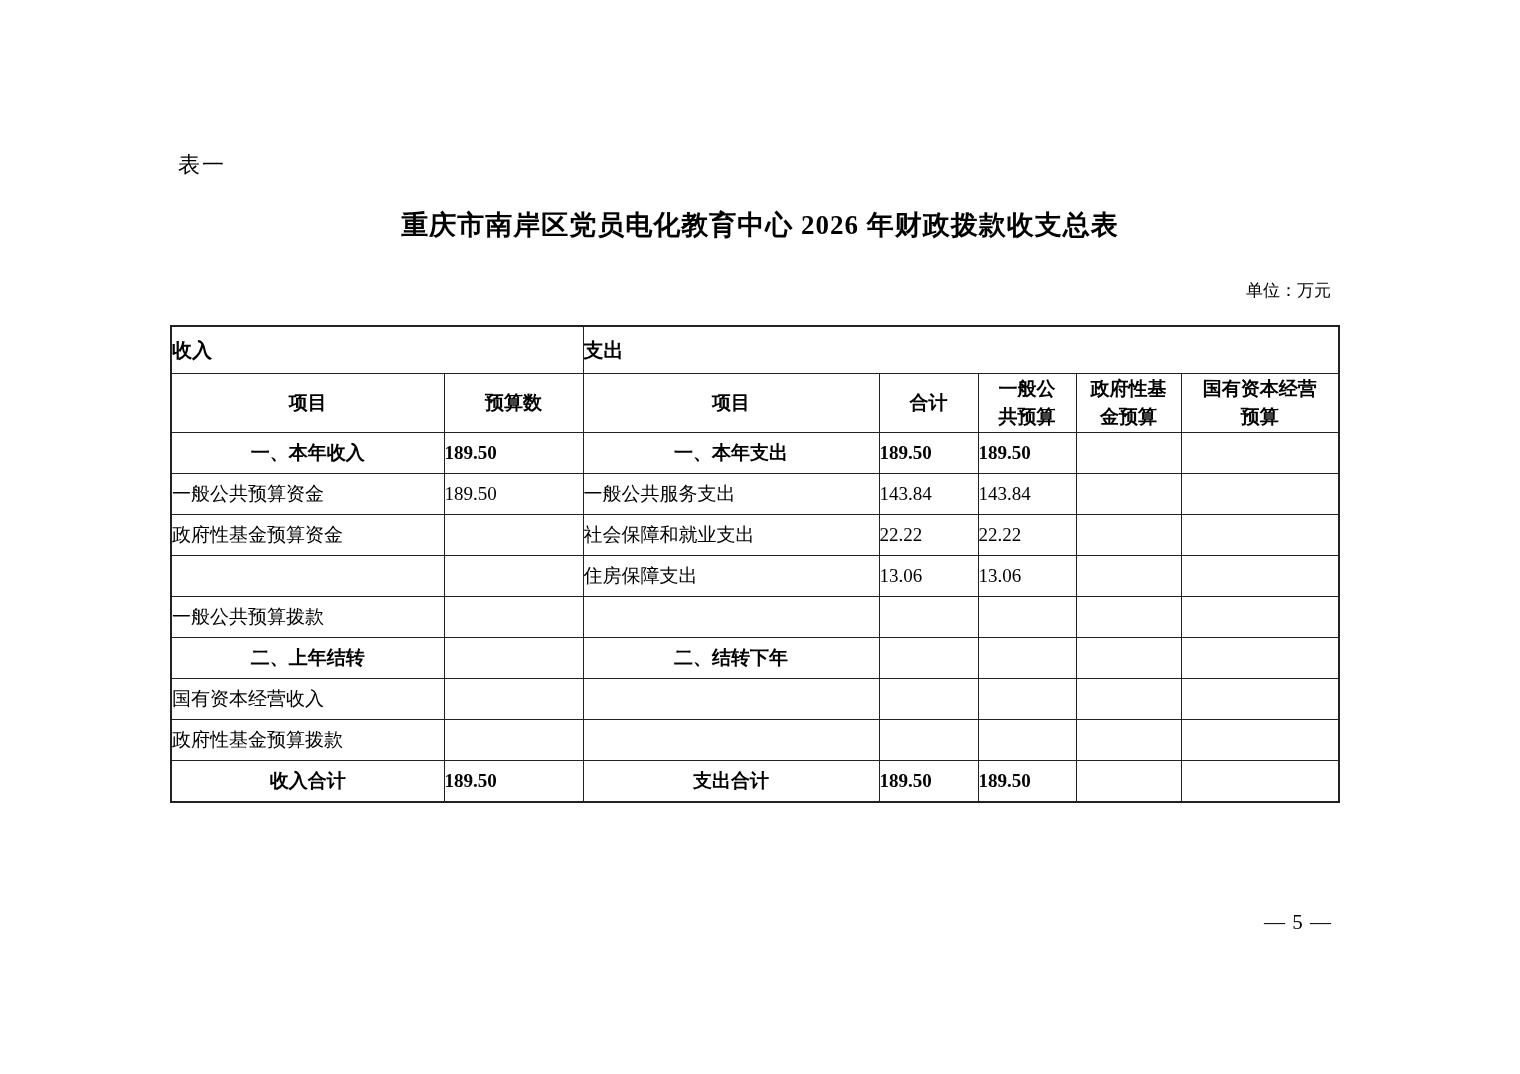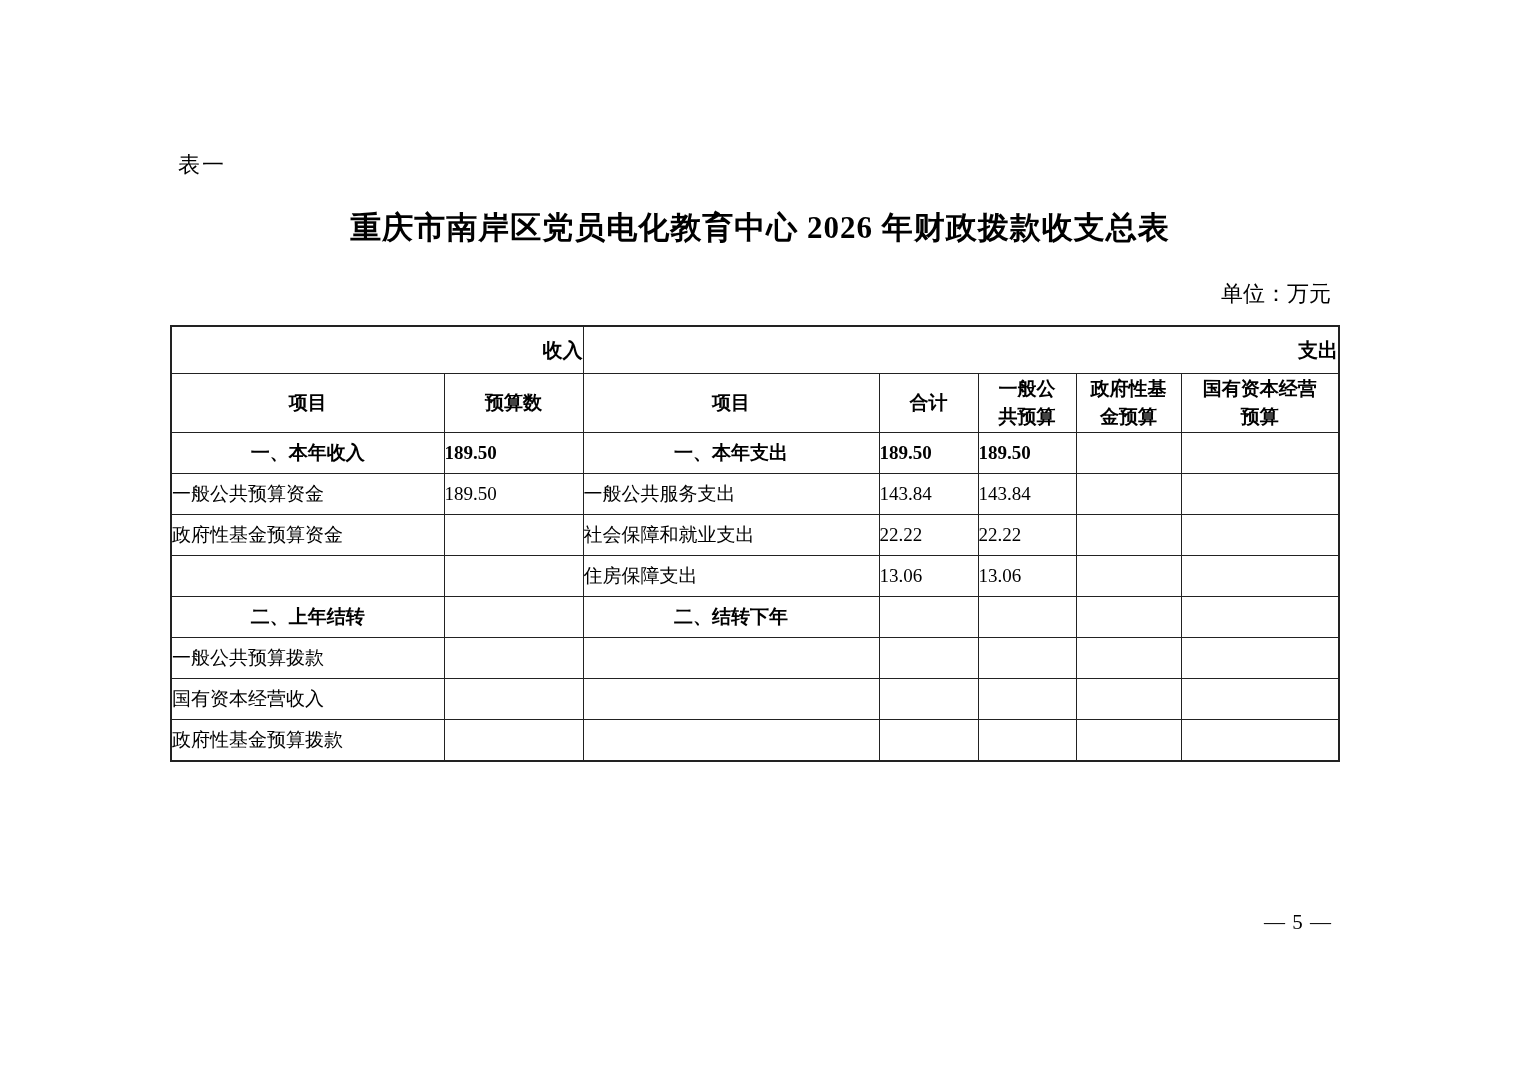--- a/index.html
+++ b/index.html
@@ -21,49 +21,49 @@
     top: 150px;
     font-size: 22px;
     letter-spacing: 2px;
   }
   .doc-title {
     position: absolute;
     left: 0;
     right: 0;
     top: 207px;
     text-align: center;
-    font-size: 31px;
+    font-size: 27px;
     font-weight: bold;
     letter-spacing: 1px;
     white-space: nowrap;
   }
   .unit-note {
     position: absolute;
     right: 189px;
     top: 279px;
-    font-size: 22px;
+    font-size: 17px;
   }
   table.budget {
     position: absolute;
     left: 170px;
     top: 325px;
     width: 1168px;
     border-collapse: collapse;
     table-layout: fixed;
     border: 2px solid #222222;
   }
   table.budget td {
     border: 1px solid #222222;
     padding: 0;
     vertical-align: middle;
     overflow: hidden;
   }
   tr.group-row td {
     height: 46px;
-    text-align: right;
+    text-align: left;
     font-weight: bold;
     font-size: 20px;
   }
   tr.colhead-row td {
     height: 58px;
     text-align: center;
     font-weight: bold;
     font-size: 19px;
     line-height: 1.45;
     white-space: pre-line;
@@ -163,52 +163,61 @@
     </tr>
     <tr class="data-row">
       <td class="item"></td>
       <td class="num"></td>
       <td class="item">住房保障支出</td>
       <td class="num">13.06</td>
       <td class="num">13.06</td>
       <td class="num"></td>
       <td class="num"></td>
     </tr>
+    <tr class="data-row">
+      <td class="item">一般公共预算拨款</td>
+      <td class="num"></td>
+      <td class="item"></td>
+      <td class="num"></td>
+      <td class="num"></td>
+      <td class="num"></td>
+      <td class="num"></td>
+    </tr>
     <tr class="data-row sec">
       <td class="item">二、上年结转</td>
       <td class="num"></td>
       <td class="item">二、结转下年</td>
       <td class="num"></td>
       <td class="num"></td>
       <td class="num"></td>
       <td class="num"></td>
     </tr>
     <tr class="data-row">
-      <td class="item">一般公共预算拨款</td>
-      <td class="num"></td>
-      <td class="item"></td>
-      <td class="num"></td>
-      <td class="num"></td>
-      <td class="num"></td>
-      <td class="num"></td>
-    </tr>
-    <tr class="data-row">
       <td class="item">国有资本经营收入</td>
       <td class="num"></td>
       <td class="item"></td>
       <td class="num"></td>
       <td class="num"></td>
       <td class="num"></td>
       <td class="num"></td>
     </tr>
     <tr class="data-row">
       <td class="item">政府性基金预算拨款</td>
       <td class="num"></td>
       <td class="item"></td>
       <td class="num"></td>
       <td class="num"></td>
+      <td class="num"></td>
+      <td class="num"></td>
+    </tr>
+    <tr class="data-row sec">
+      <td class="item">收入合计</td>
+      <td class="num">189.50</td>
+      <td class="item">支出合计</td>
+      <td class="num">189.50</td>
+      <td class="num">189.50</td>
       <td class="num"></td>
       <td class="num"></td>
     </tr>
   </tbody>
 </table>
 
 <div class="page-number">— 5 —</div>
 
 </body></html>

